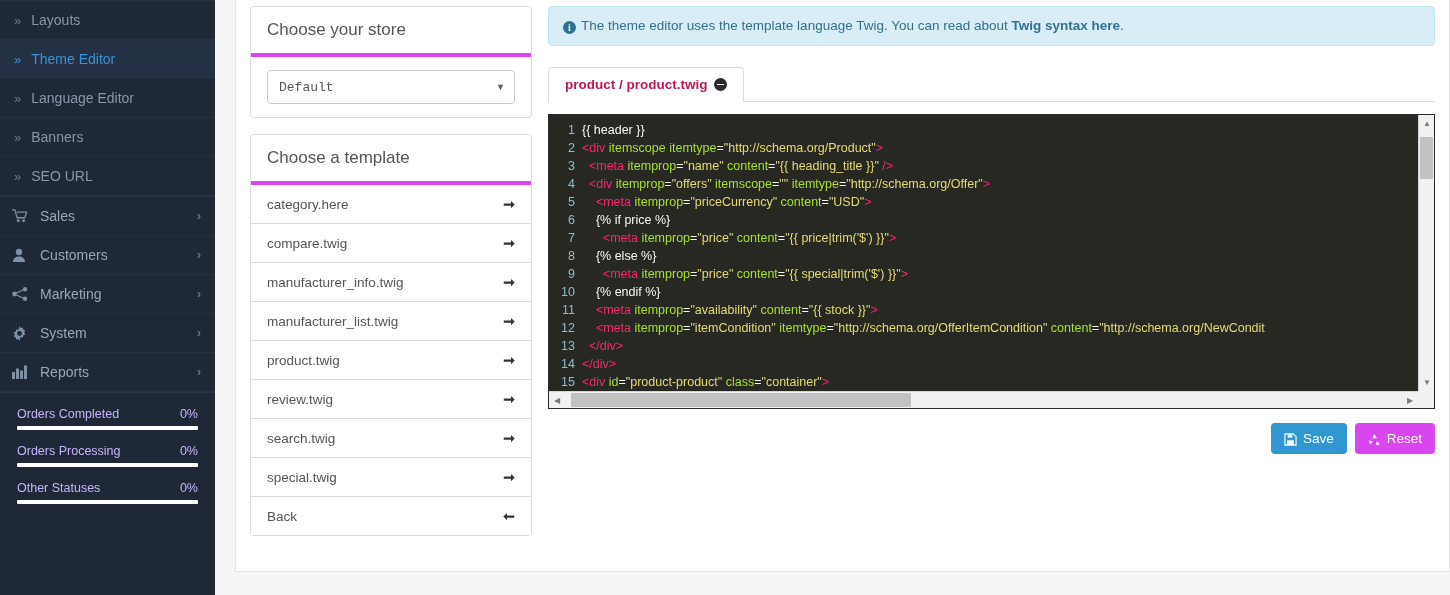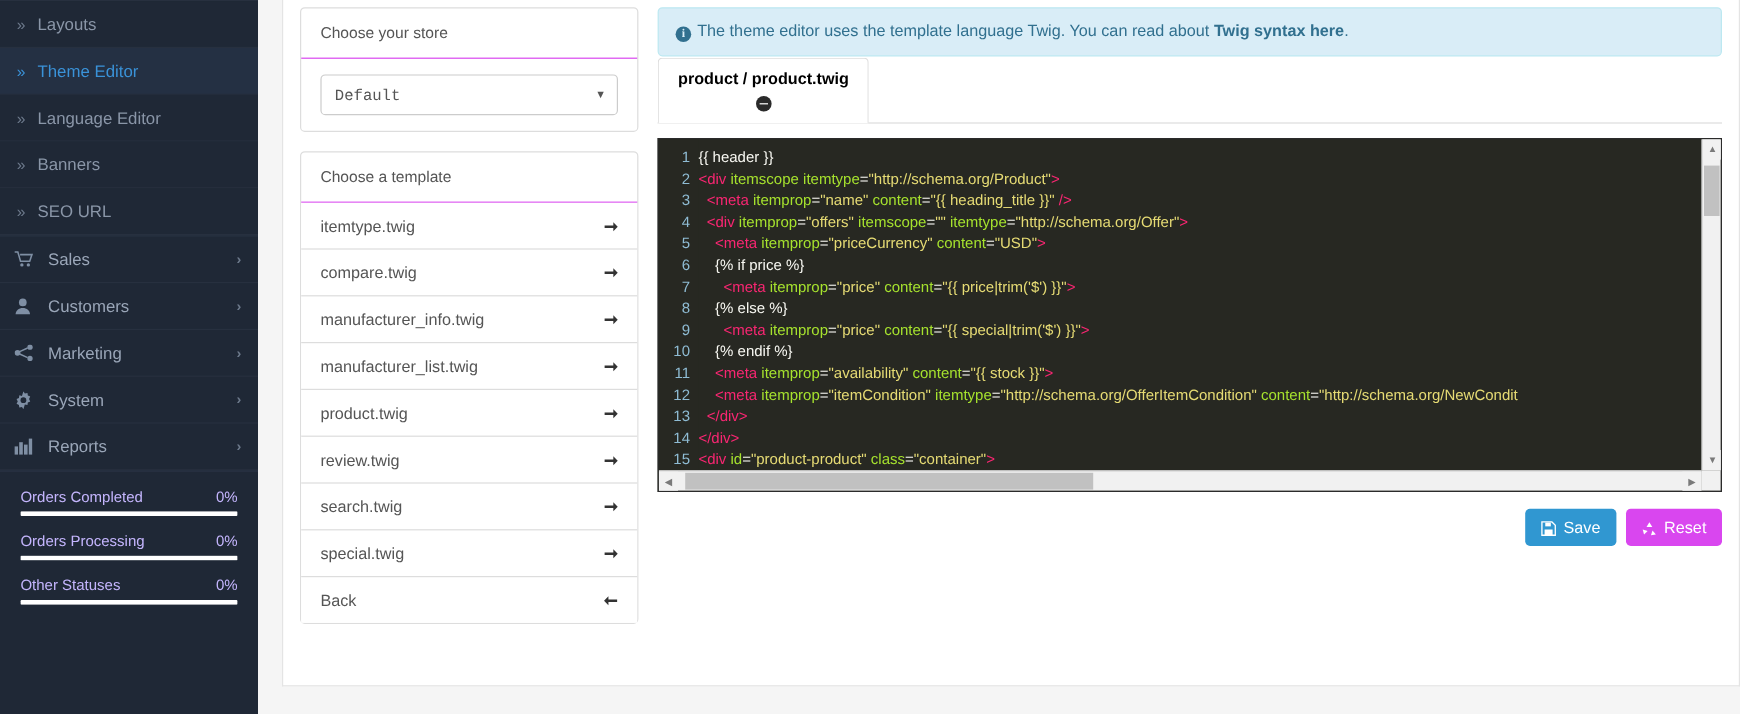--- a/index.html
+++ b/index.html
@@ -85,23 +85,23 @@
   .col-right { flex: 1 1 auto; padding-left: 16px; }
 
   .panel {
     background: #fff;
     border: 1px solid #ddd;
     border-radius: 4px;
     margin-bottom: 16px;
   }
   .panel-head {
     padding: 13px 16px;
-    font-size: 13px;
+    font-size: 17px;
     color: #555;
-    border-bottom: 1px solid #d946ef;
+    border-bottom: 4px solid #d946ef;
   }
   .panel-body { padding: 13px 16px; }
 
   .select-wrap { position: relative; }
   select.form-select {
     width: 100%; height: 34px;
     padding: 6px 24px 6px 11px;
     font-size: 13px; color: #555;
     border: 1px solid #ccc; border-radius: 4px;
     background: #fff;
@@ -155,26 +155,25 @@
     display: flex; align-items: flex-end;
     border-bottom: 1px solid #ddd;
     height: 40px;
   }
   .tab {
     background: #fff;
     border: 1px solid #ddd;
     border-bottom-color: #fff;
     border-radius: 4px 4px 0 0;
     padding: 9px 16px;
-    font-size: 13.5px; color: #000000;
+    font-size: 13.5px; color: #be185d;
     margin-bottom: -1px;
     display: flex; align-items: center; gap: 7px;
     font-weight: bold;
     cursor: pointer;
-    flex-direction: column;
   }
   .tab-close {
     display: inline-flex; align-items: center; justify-content: center;
     width: 13px; height: 13px; border-radius: 50%;
     background: #2a2a2a; color: #fff;
     font-size: 11px; line-height: 1;
     cursor: pointer;
   }
   .tab-close span { display: block; width: 7px; height: 1.6px; background: #fff; }
 
@@ -402,21 +401,21 @@
                 <select class="form-select" id="store-select"><option value="Default">Default</option></select>
                 <span class="select-caret">▼</span>
               </div>
             </div>
           </div>
 
           <div class="panel">
             <div class="panel-head">Choose a template</div>
             <div class="list-group" id="template-list">
                 <div class="list-item">
-                  <span>itemtype.twig</span>
+                  <span>category.here</span>
                   <span class="list-arrow">➞</span>
                 </div>
                 <div class="list-item">
                   <span>compare.twig</span>
                   <span class="list-arrow">➞</span>
                 </div>
                 <div class="list-item">
                   <span>manufacturer_info.twig</span>
                   <span class="list-arrow">➞</span>
                 </div>

